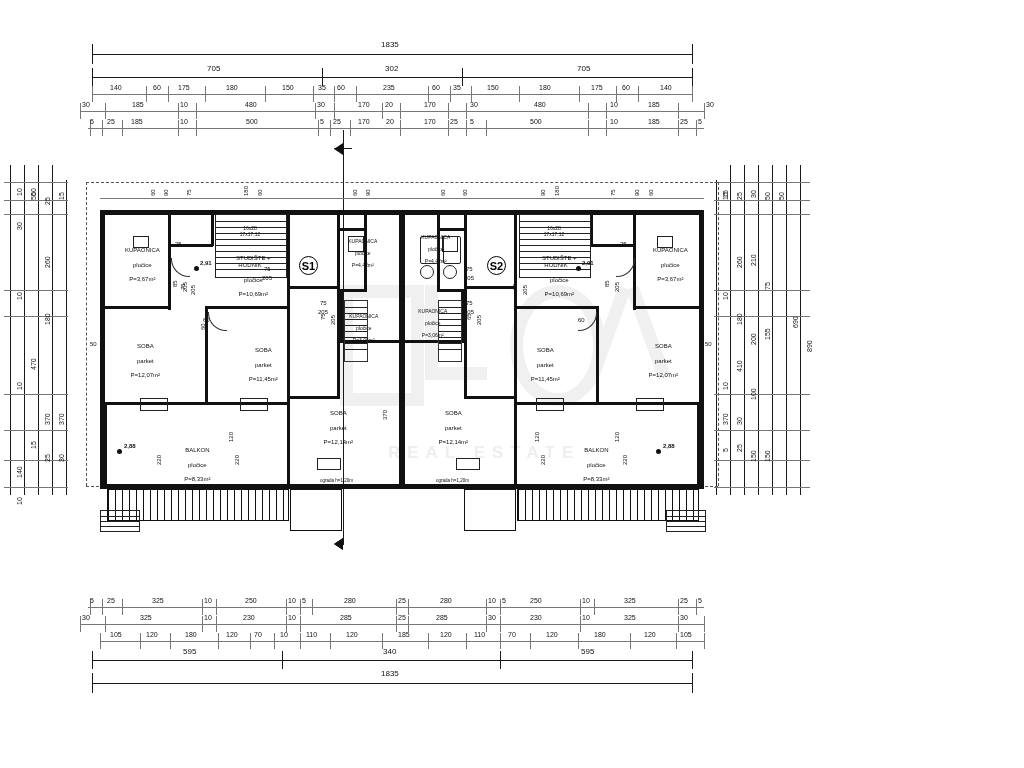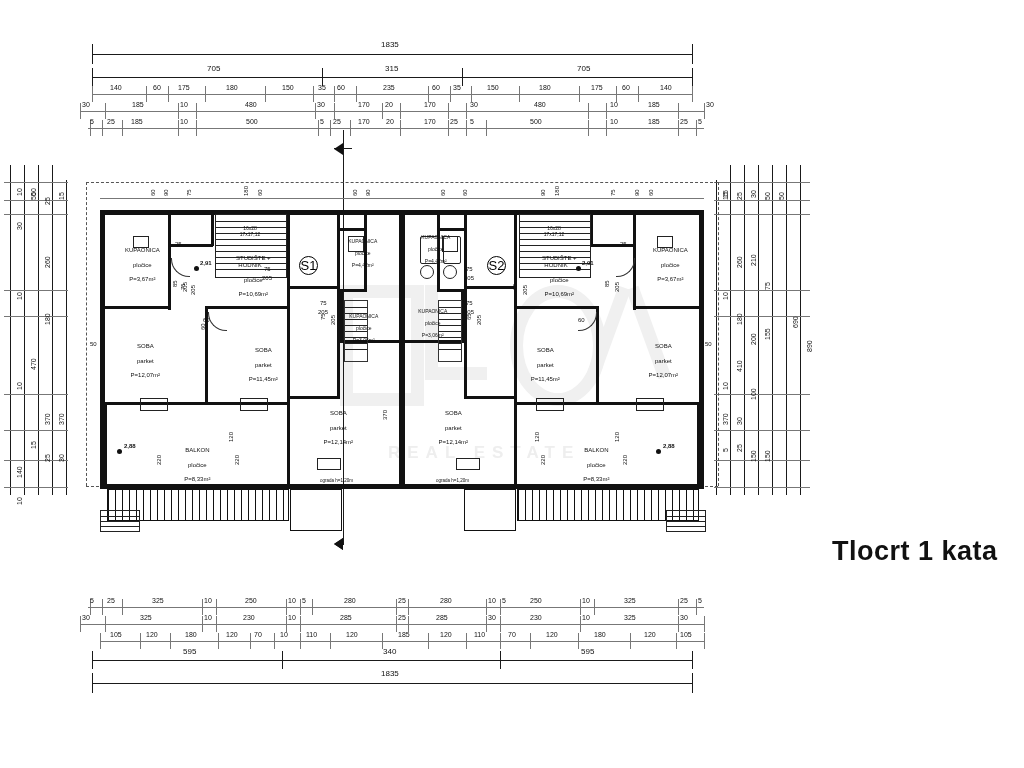--- a/index.html
+++ b/index.html
@@ -19,21 +19,21 @@
   .vline.dash{border-left:1px dashed #555;}
   .wall{position:absolute;background:#111;}
   .dimtxt{position:absolute;font-size:7px;line-height:8px;letter-spacing:0px;color:#111;white-space:nowrap;}
   .dimtxt.s6{font-size:6px;line-height:7px;}
   .dimtxt.s8{font-size:8px;}
   .dimtxt.rot{transform-origin:0 0;transform:rotate(-90deg);}
   .lbl{position:absolute;font-size:6px;line-height:7.2px;text-align:center;white-space:pre;color:#111;}
   .lbl.s5{font-size:5px;line-height:6px;}
   .title{position:absolute;font-size:27px;font-weight:bold;letter-spacing:0.5px;color:#111;white-space:nowrap;}
   .circlelbl{position:absolute;border:1.6px solid #000;border-radius:50%;width:17px;height:17px;
-    font-size:13px;font-weight:normal;display:flex;align-items:center;justify-content:center;background:#fff;}
+    font-size:11px;font-weight:bold;display:flex;align-items:center;justify-content:center;background:#fff;}
   .wm{position:absolute;color:#efefef;font-weight:bold;}
   .wmtxt{position:absolute;color:#eeeeee;font-size:17px;letter-spacing:7px;font-weight:bold;}
   .stairs{position:absolute;}
   .stairs div{position:absolute;background:#222;height:1px;left:0;right:0;}
   .balcrail{position:absolute;
     background:repeating-linear-gradient(90deg,#111 0 1px,transparent 1px 7px);}
   .arrowl{position:absolute;width:0;height:0;border-top:6px solid transparent;border-bottom:6px solid transparent;border-right:9px solid #111;}
   .dot{position:absolute;width:5px;height:5px;border-radius:50%;background:#111;}
 </style>
 </head>
@@ -44,34 +44,33 @@
   <div class="wm" style="left:330px;top:285px;width:340px;height:130px;">
     <div style="position:absolute;left:10px;top:0;width:58px;height:95px;border:13px solid #f0f0f0;"></div>
     <div style="position:absolute;left:95px;top:0;width:0;height:95px;border-left:13px solid #f0f0f0;"></div>
     <div style="position:absolute;left:95px;top:82px;width:62px;height:0;border-top:13px solid #f0f0f0;"></div>
     <div style="position:absolute;left:180px;top:0;width:70px;height:95px;border-radius:50%;border:13px solid #f0f0f0;"></div>
     <div style="position:absolute;left:272px;top:0;width:0;height:95px;border-left:13px solid #f0f0f0;transform:rotate(20deg);"></div>
     <div style="position:absolute;left:312px;top:0;width:0;height:95px;border-left:13px solid #f0f0f0;transform:rotate(-20deg);"></div>
   </div>
   <div class="wmtxt" style="left:388px;top:443px;">REAL ESTATE</div>
 
-  <div class="title" style="left:832px;top:536px;">Tlocrt 1 kata</div>
 
   <div class="hline" style="left:92px;top:54px;width:600px;"></div>
   <div class="vline" style="left:92px;top:44px;height:20px;"></div>
   <div class="vline" style="left:692px;top:44px;height:20px;"></div>
   <div class="dimtxt s8" style="left:381px;top:41px;">1835</div>
 
   <div class="hline" style="left:92px;top:77px;width:600px;"></div>
   <div class="vline" style="left:92px;top:68px;height:18px;"></div>
   <div class="vline" style="left:322px;top:68px;height:18px;"></div>
   <div class="vline" style="left:462px;top:68px;height:18px;"></div>
   <div class="vline" style="left:692px;top:68px;height:18px;"></div>
   <div class="dimtxt s8" style="left:207px;top:65px;">705</div>
-  <div class="dimtxt s8" style="left:385px;top:65px;">315</div>
+  <div class="dimtxt s8" style="left:385px;top:65px;">302</div>
   <div class="dimtxt s8" style="left:577px;top:65px;">705</div>
 
   <div class="hline light" style="left:92px;top:94px;width:600px;"></div>
   <div class="vline light" style="left:92px;top:86px;height:16px;"></div>
   <div class="vline light" style="left:146px;top:86px;height:16px;"></div>
   <div class="vline light" style="left:168px;top:86px;height:16px;"></div>
   <div class="vline light" style="left:205px;top:86px;height:16px;"></div>
   <div class="vline light" style="left:265px;top:86px;height:16px;"></div>
   <div class="vline light" style="left:313px;top:86px;height:16px;"></div>
   <div class="vline light" style="left:334px;top:86px;height:16px;"></div>

